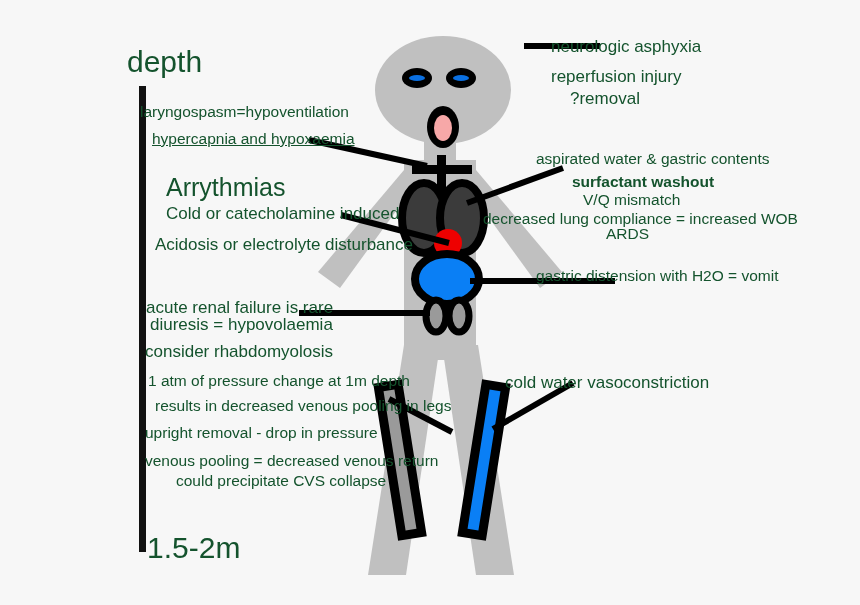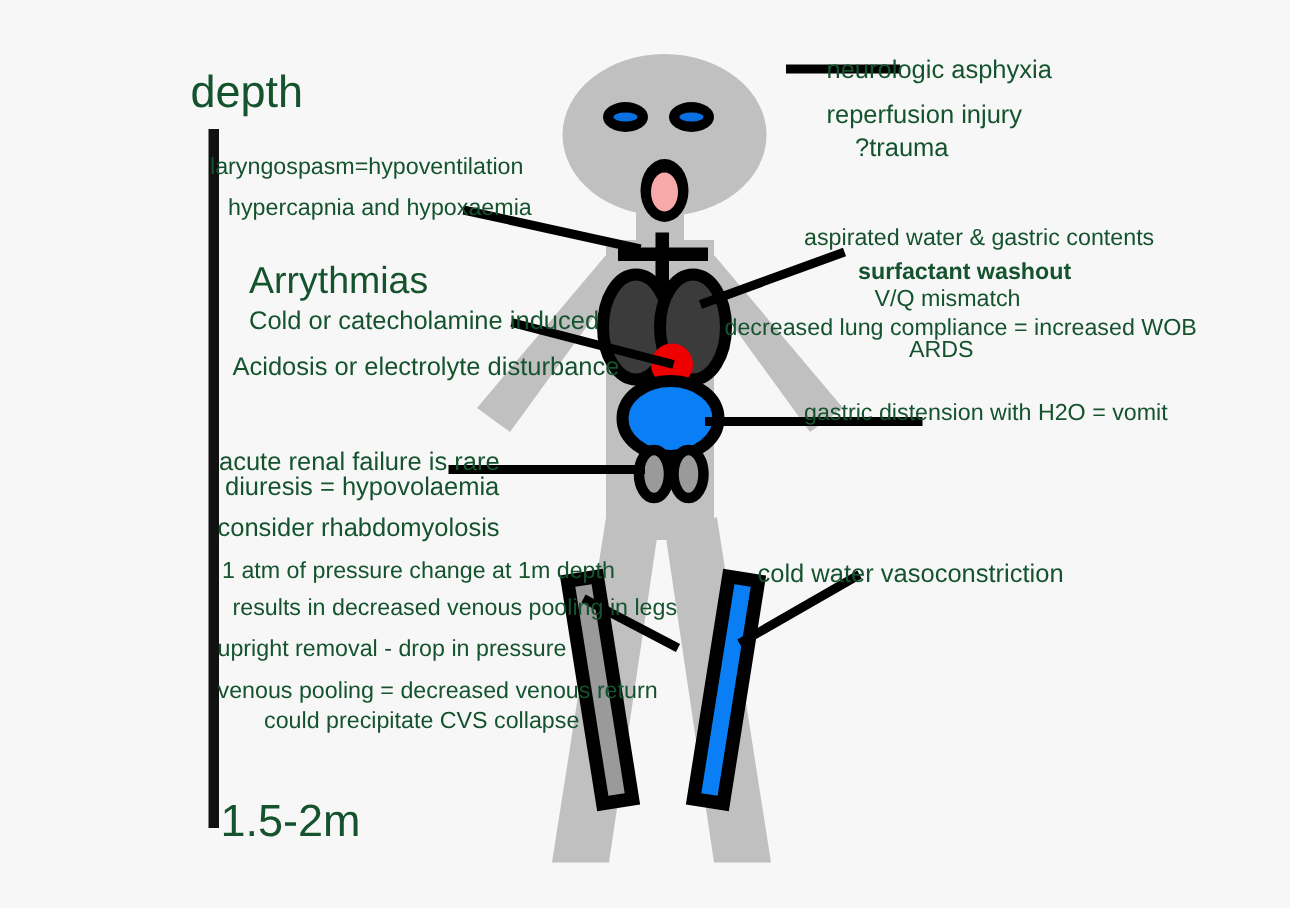--- a/index.html
+++ b/index.html
@@ -117,35 +117,35 @@
     <line x1="467" y1="203" x2="563" y2="168"></line>
     <line x1="470" y1="281" x2="615" y2="281"></line>
     <line x1="493" y1="429" x2="573" y2="383"></line>
   </g>
 </svg>
 
 <div class="lbl axis-title" style="left:127px; top:47px;">depth</div>
 <div class="lbl axis-bottom" style="left:147px; top:533px;">1.5-2m</div>
 
 <div class="lbl sm" style="left:140px; top:104px;text-align:right;">laryngospasm=hypoventilation</div>
-<div class="lbl sm" style="left:152px; top:131px;">hypercapnia and hypoxaemia</div>
+<div class="lbl sm" style="left:152px; top:131px;text-decoration:underline;">hypercapnia and hypoxaemia</div>
 <div class="lbl big" style="left:166px; top:175px;">Arrythmias</div>
 <div class="lbl med" style="left:166px; top:205px;">Cold or catecholamine induced</div>
 <div class="lbl med" style="left:155px; top:236px;">Acidosis or electrolyte disturbance</div>
 <div class="lbl med" style="left:146px; top:299px;">acute renal failure is rare</div>
 <div class="lbl med" style="left:150px; top:316px;">diuresis = hypovolaemia</div>
 <div class="lbl med" style="left:145px; top:343px;text-align:center;">consider rhabdomyolosis</div>
 <div class="lbl sm" style="left:148px; top:373px;">1 atm of pressure change at 1m depth</div>
 <div class="lbl sm" style="left:155px; top:398px;">results in decreased venous pooling in legs</div>
 <div class="lbl sm" style="left:145px; top:425px;">upright removal - drop in pressure</div>
 <div class="lbl sm" style="left:145px; top:453px;">venous pooling = decreased venous return</div>
 <div class="lbl sm" style="left:176px; top:473px;">could precipitate CVS collapse</div>
 
 <div class="lbl med" style="left:551px; top:38px;">neurologic asphyxia</div>
 <div class="lbl med" style="left:551px; top:68px;">reperfusion injury</div>
-<div class="lbl med" style="left:570px; top:90px;">?trauma</div>
+<div class="lbl med" style="left:570px; top:90px;">?removal</div>
 <div class="lbl sm" style="left:536px; top:151px;">aspirated water &amp; gastric contents</div>
 <div class="lbl sm" style="left:572px; top:174px;font-weight:bold;">surfactant washout</div>
 <div class="lbl sm" style="left:583px; top:192px;">V/Q mismatch</div>
 <div class="lbl sm" style="left:483px; top:211px;">decreased lung compliance = increased WOB</div>
 <div class="lbl sm" style="left:606px; top:226px;">ARDS</div>
 <div class="lbl sm" style="left:536px; top:268px;">gastric distension with H2O = vomit</div>
 <div class="lbl med" style="left:505px; top:374px;">cold water vasoconstriction</div>
 
 </body></html>

